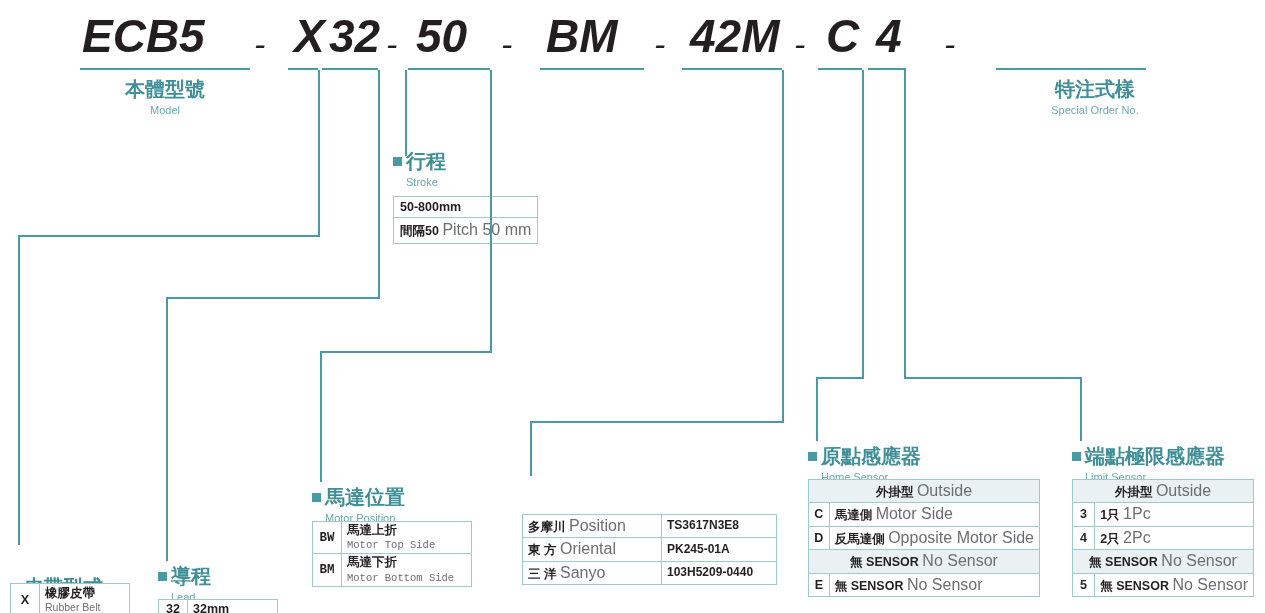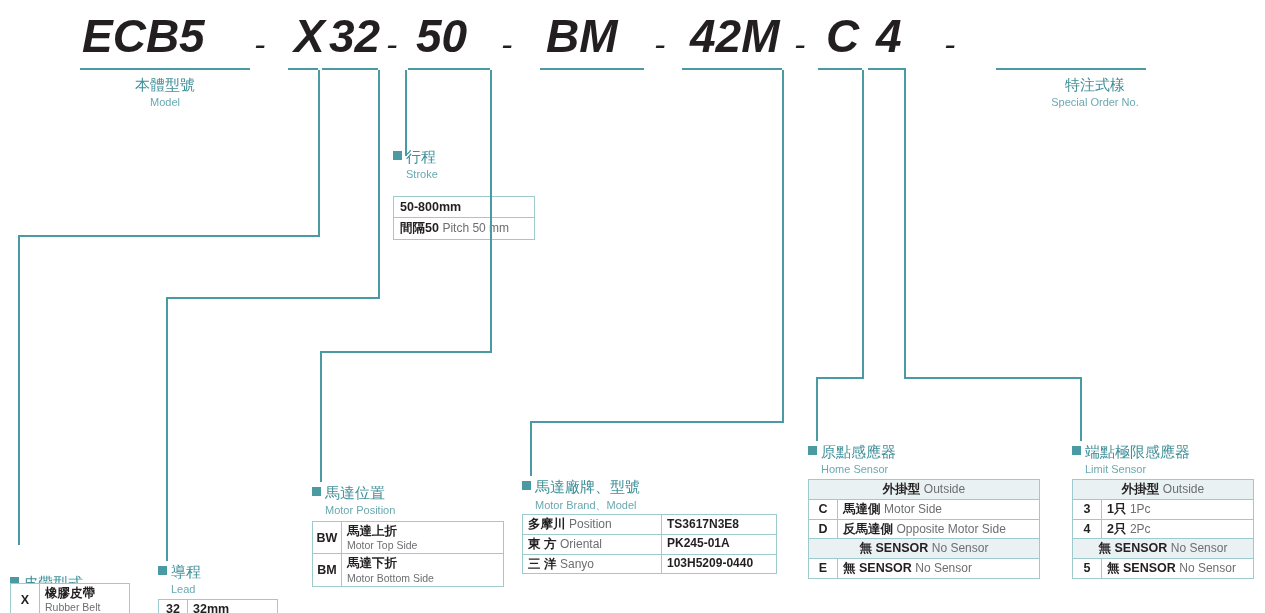--- a/index.html
+++ b/index.html
@@ -70,22 +70,22 @@
   }
   .lbl .sq {
     display: inline-block;
     width: 9px;
     height: 9px;
     background: #4a9aa3;
     margin-right: 4px;
     vertical-align: 2px;
   }
   .lbl .cn {
-    font-size: 15px;
-    font-weight: normal;
+    font-size: 20px;
+    font-weight: bold;
     color: #3f8f98;
   }
   .lbl .en {
     display: block;
     font-size: 11px;
     color: #6aa9b0;
     margin-left: 13px;
     margin-top: 1px;
     font-weight: normal;
   }
@@ -121,21 +121,21 @@
   }
   .tbl td.cn .en {
     display: block;
     font-weight: normal;
     font-size: 10.5px;
     color: #6d6e71;
     margin-top: 1px;
   }
   .tbl td.cn .inline-en {
     font-weight: normal;
-    font-size: 12px;
+    font-size: 16px;
     color: #6d6e71;
   }
   .tbl td.shade {
     background: #e9f1f2;
     text-align: center;
   }
   .tbl td.mono {
     font-weight: bold;
     font-size: 12px;
     white-space: nowrap;
@@ -237,21 +237,21 @@
   </tbody>
     </table>
 
   <div class="vline" style="left:490px; top:70px; height:282px;"></div>
   <div class="hline" style="left:320px; top:351px; width:172px;"></div>
   <div class="vline" style="left:320px; top:351px; height:131px;"></div>
   <div class="lbl" style="left:312px; top:484px;">
     <span class="sq"></span><span class="cn">馬達位置</span>
     <span class="en">Motor Position</span>
   </div>
-  <table class="tbl" style="left:312px; top:521px; width:192px;">
+  <table class="tbl" style="left:312px; top:521px; width:160px;font-family:Liberation Mono, monospace;">
     <tbody>
         <tr>
       <td class="key">BW</td>
       <td class="cn">
         <span>馬達上折</span>
         <span class="en">Motor Top Side</span>
       </td>
     </tr>
     <tr>
       <td class="key">BM</td>
@@ -259,24 +259,20 @@
         <span>馬達下折</span>
         <span class="en">Motor Bottom Side</span>
       </td>
     </tr>
   </tbody>
     </table>
 
   <div class="vline" style="left:782px; top:70px; height:352px;"></div>
   <div class="hline" style="left:530px; top:421px; width:254px;"></div>
   <div class="vline" style="left:530px; top:421px; height:55px;"></div>
-  <div class="lbl" style="left:522px; top:478px;">
-    <span class="sq"></span><span class="cn">馬達廠牌、型號</span>
-    <span class="en">Motor Brand、Model</span>
-  </div>
   <table class="tbl" style="left:522px; top:514px; width:255px;">
     <tbody>
         <tr>
       <td class="cn" style="width:128px;">
         <span>多摩川</span>
         <span class="inline-en">Position</span>
       </td>
       <td class="mono">TS3617N3E8</td>
     </tr>
     <tr>

